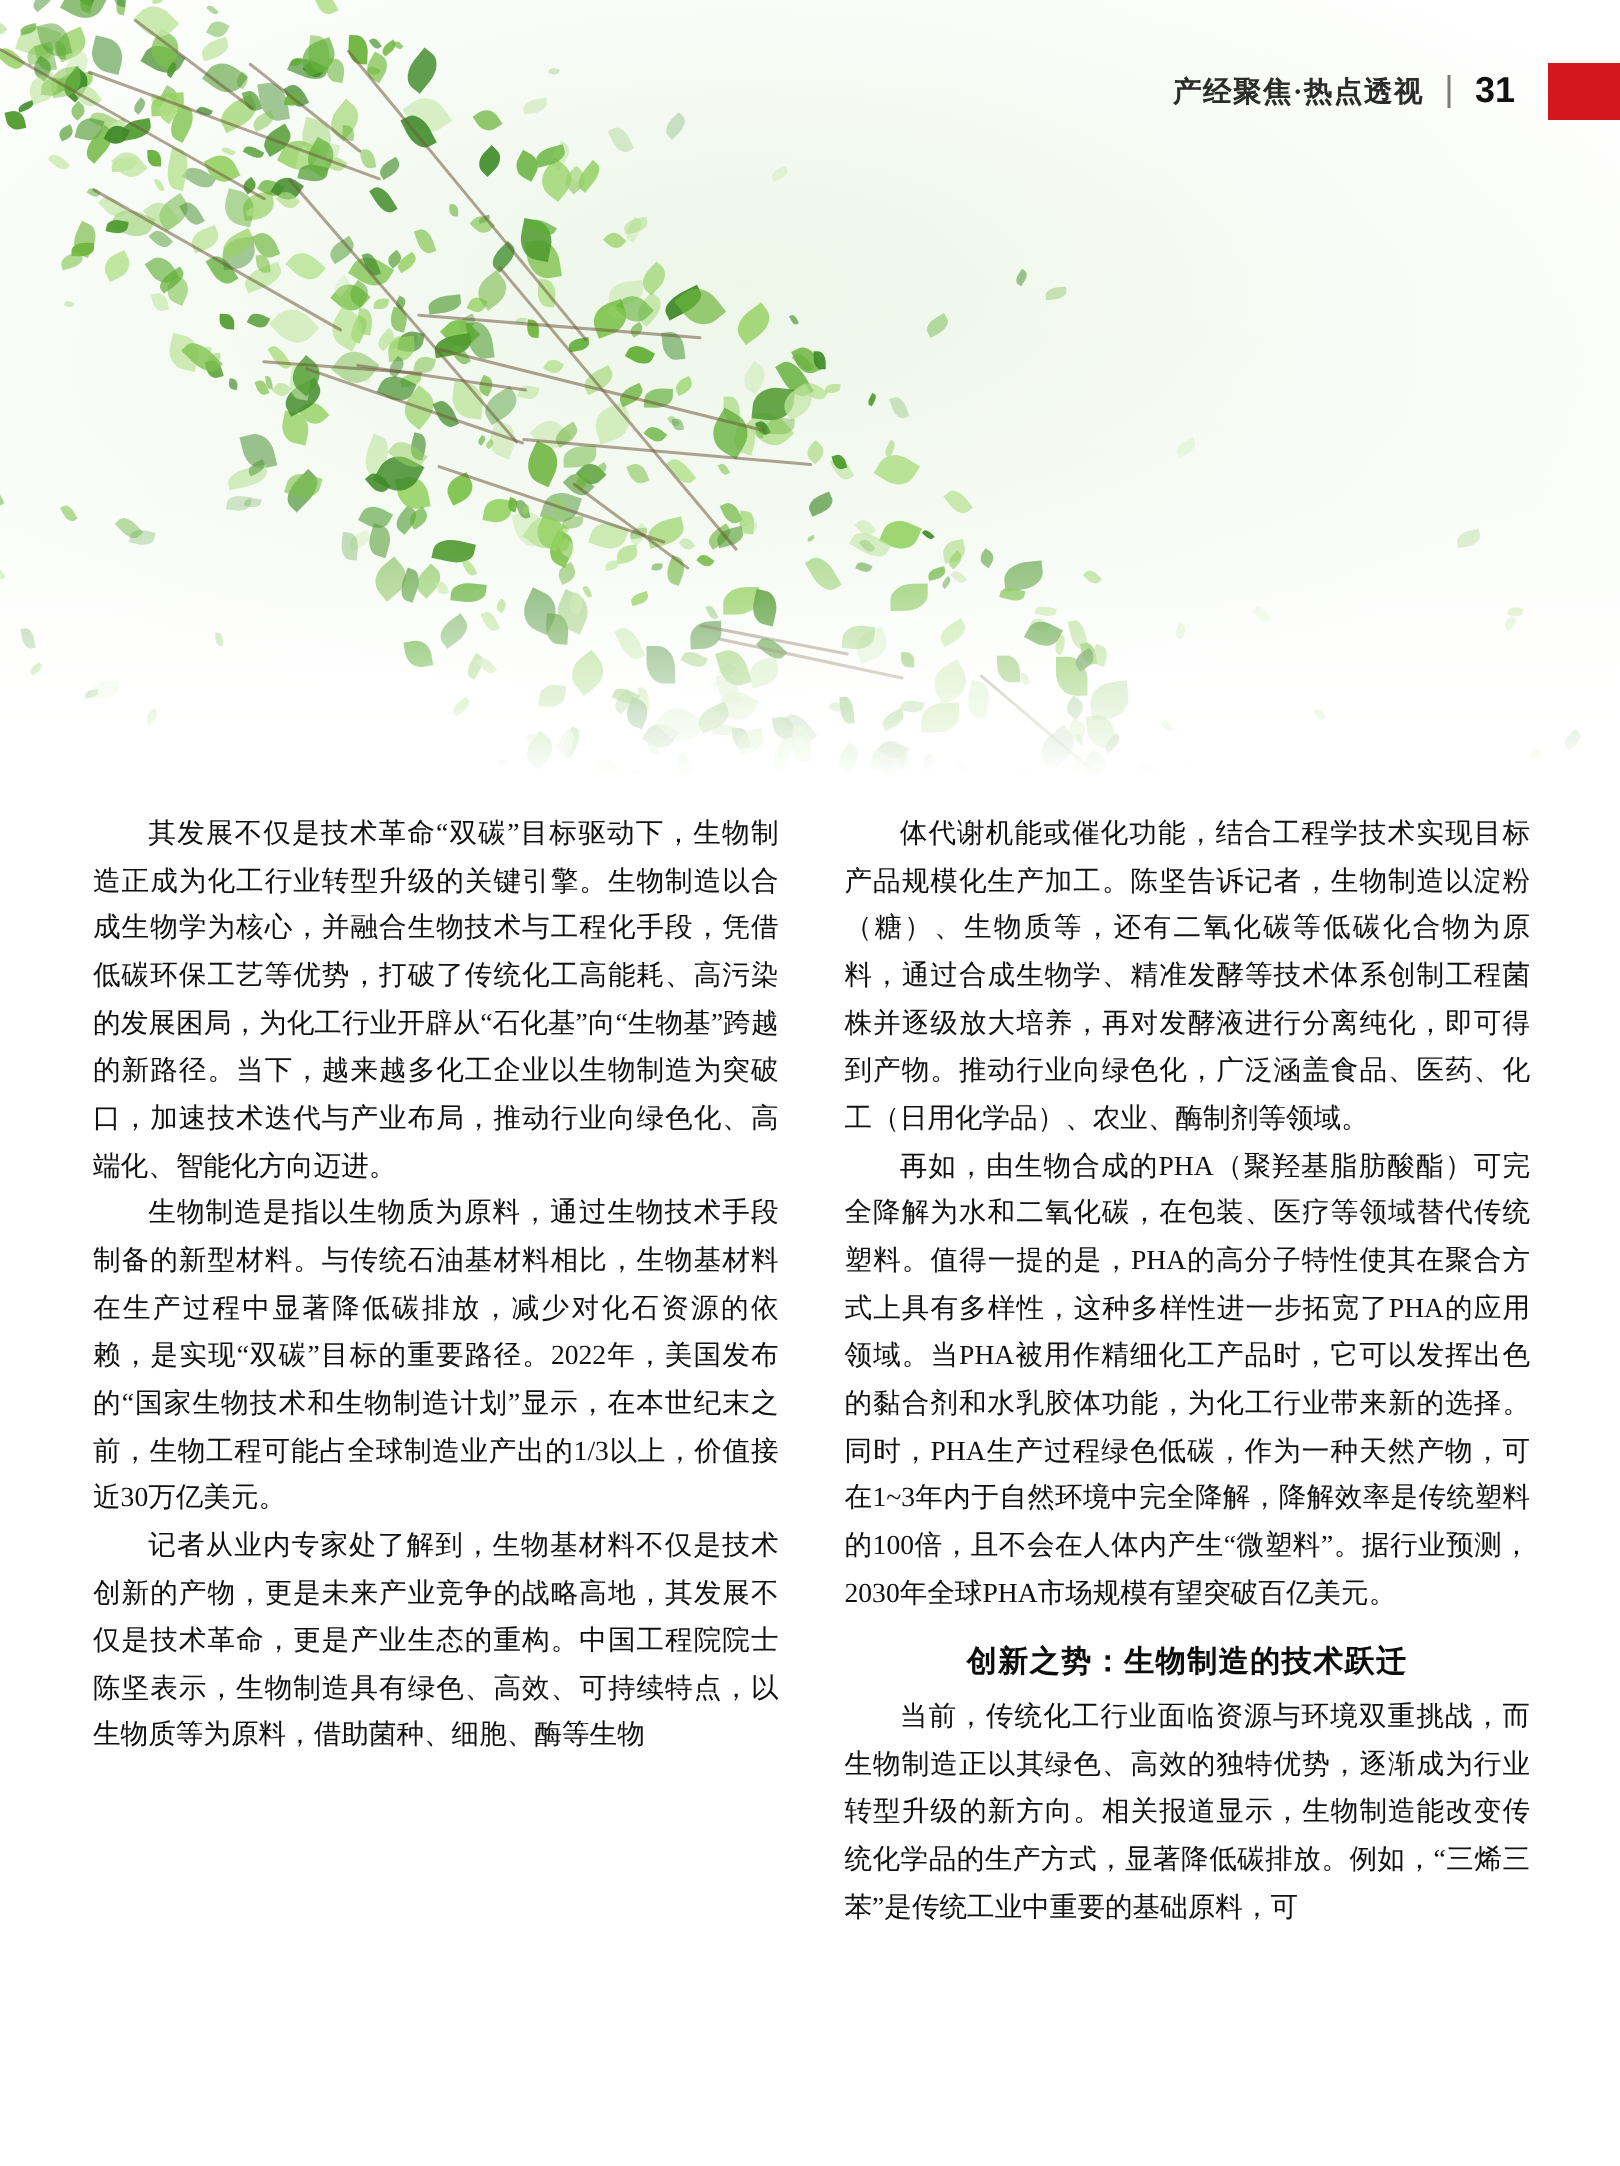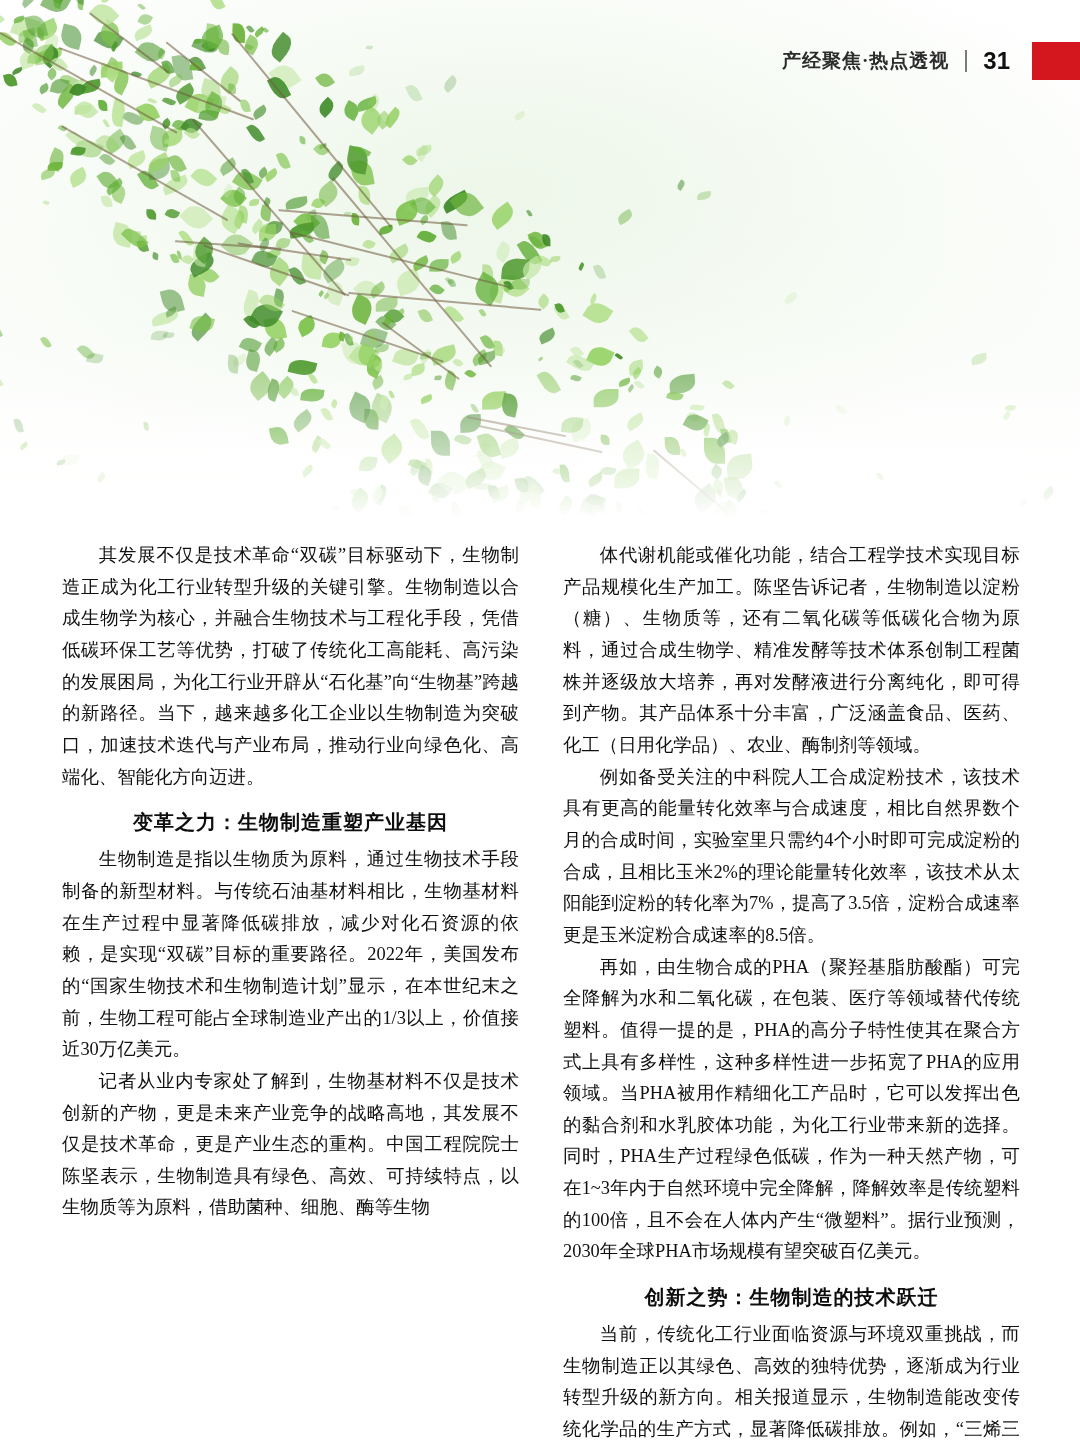--- a/index.html
+++ b/index.html
@@ -727,24 +727,22 @@
   <span class="page-number">31</span>
   <span class="header-swatch"></span>
 </div>
 
 <div class="title-block">
 </div>
 
 <div class="body-columns">
   <div class="column">
     <p class="para">其发展不仅是技术革命“双碳”目标驱动下，生物制造正成为化工行业转型升级的关键引擎。生物制造以合成生物学为核心，并融合生物技术与工程化手段，凭借低碳环保工艺等优势，打破了传统化工高能耗、高污染的发展困局，为化工行业开辟从“石化基”向“生物基”跨越的新路径。当下，越来越多化工企业以生物制造为突破口，加速技术迭代与产业布局，推动行业向绿色化、高端化、智能化方向迈进。</p>
-    <h2 class="section-heading">变革之力：生物制造重塑产业基因</h2>
     <p class="para">生物制造是指以生物质为原料，通过生物技术手段制备的新型材料。与传统石油基材料相比，生物基材料在生产过程中显著降低碳排放，减少对化石资源的依赖，是实现“双碳”目标的重要路径。2022年，美国发布的“国家生物技术和生物制造计划”显示，在本世纪末之前，生物工程可能占全球制造业产出的1/3以上，价值接近30万亿美元。</p>
     <p class="para">记者从业内专家处了解到，生物基材料不仅是技术创新的产物，更是未来产业竞争的战略高地，其发展不仅是技术革命，更是产业生态的重构。中国工程院院士陈坚表示，生物制造具有绿色、高效、可持续特点，以生物质等为原料，借助菌种、细胞、酶等生物</p>
   </div>
   <div class="column">
-    <p class="para">体代谢机能或催化功能，结合工程学技术实现目标产品规模化生产加工。陈坚告诉记者，生物制造以淀粉（糖）、生物质等，还有二氧化碳等低碳化合物为原料，通过合成生物学、精准发酵等技术体系创制工程菌株并逐级放大培养，再对发酵液进行分离纯化，即可得到产物。其产品体系十分丰富，广泛涵盖食品、医药、化工（日用化学品）、农业、酶制剂等领域。</p>
-    <p class="para">例如备受关注的中科院人工合成淀粉技术，该技术具有更高的能量转化效率与合成速度，相比自然界数个月的合成时间，实验室里只需约4个小时即可完成淀粉的合成，且相比玉米2%的理论能量转化效率，该技术从太阳能到淀粉的转化率为7%，提高了3.5倍，淀粉合成速率更是玉米淀粉合成速率的8.5倍。</p>
+    <p class="para">体代谢机能或催化功能，结合工程学技术实现目标产品规模化生产加工。陈坚告诉记者，生物制造以淀粉（糖）、生物质等，还有二氧化碳等低碳化合物为原料，通过合成生物学、精准发酵等技术体系创制工程菌株并逐级放大培养，再对发酵液进行分离纯化，即可得到产物。推动行业向绿色化，广泛涵盖食品、医药、化工（日用化学品）、农业、酶制剂等领域。</p>
     <p class="para">再如，由生物合成的PHA（聚羟基脂肪酸酯）可完全降解为水和二氧化碳，在包装、医疗等领域替代传统塑料。值得一提的是，PHA的高分子特性使其在聚合方式上具有多样性，这种多样性进一步拓宽了PHA的应用领域。当PHA被用作精细化工产品时，它可以发挥出色的黏合剂和水乳胶体功能，为化工行业带来新的选择。同时，PHA生产过程绿色低碳，作为一种天然产物，可在1~3年内于自然环境中完全降解，降解效率是传统塑料的100倍，且不会在人体内产生“微塑料”。据行业预测，2030年全球PHA市场规模有望突破百亿美元。</p>
     <h2 class="section-heading">创新之势：生物制造的技术跃迁</h2>
     <p class="para">当前，传统化工行业面临资源与环境双重挑战，而生物制造正以其绿色、高效的独特优势，逐渐成为行业转型升级的新方向。相关报道显示，生物制造能改变传统化学品的生产方式，显著降低碳排放。例如，“三烯三苯”是传统工业中重要的基础原料，可</p>
   </div>
 </div>
 
 </body></html>

